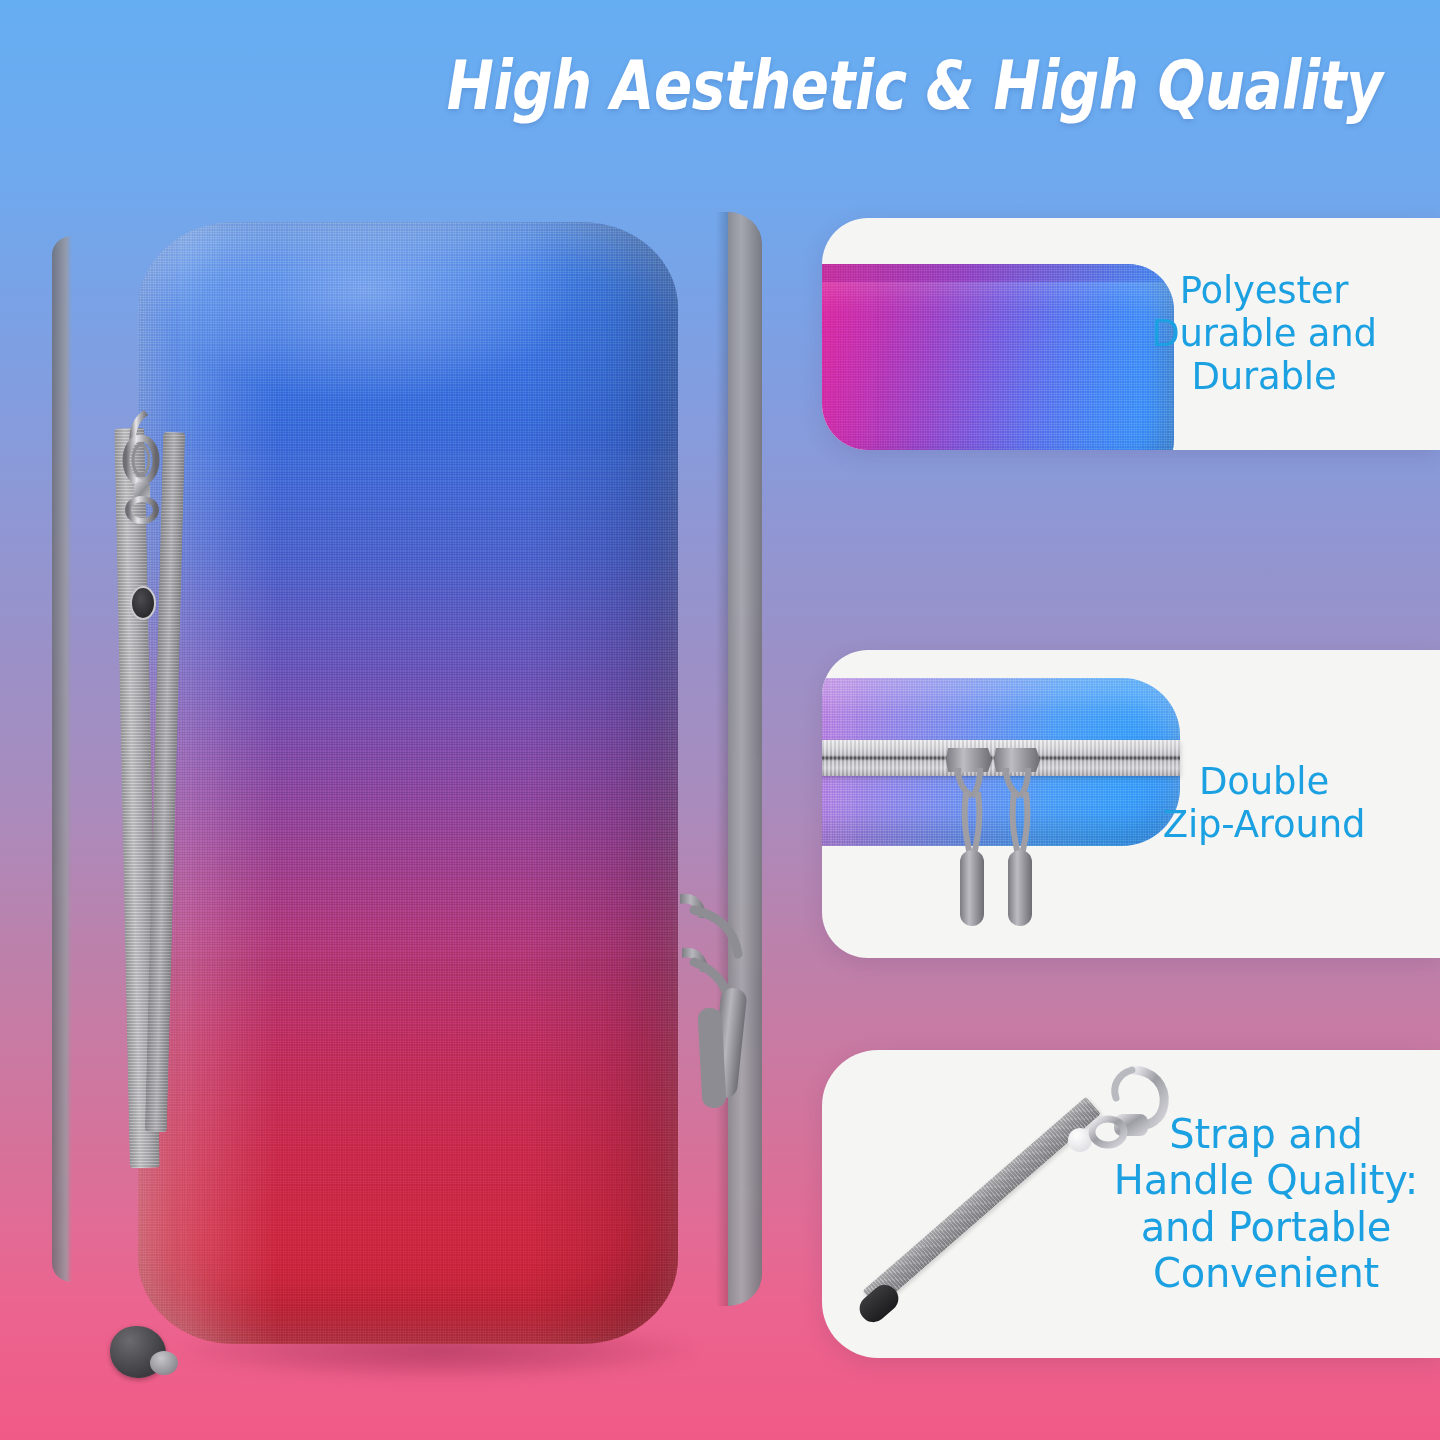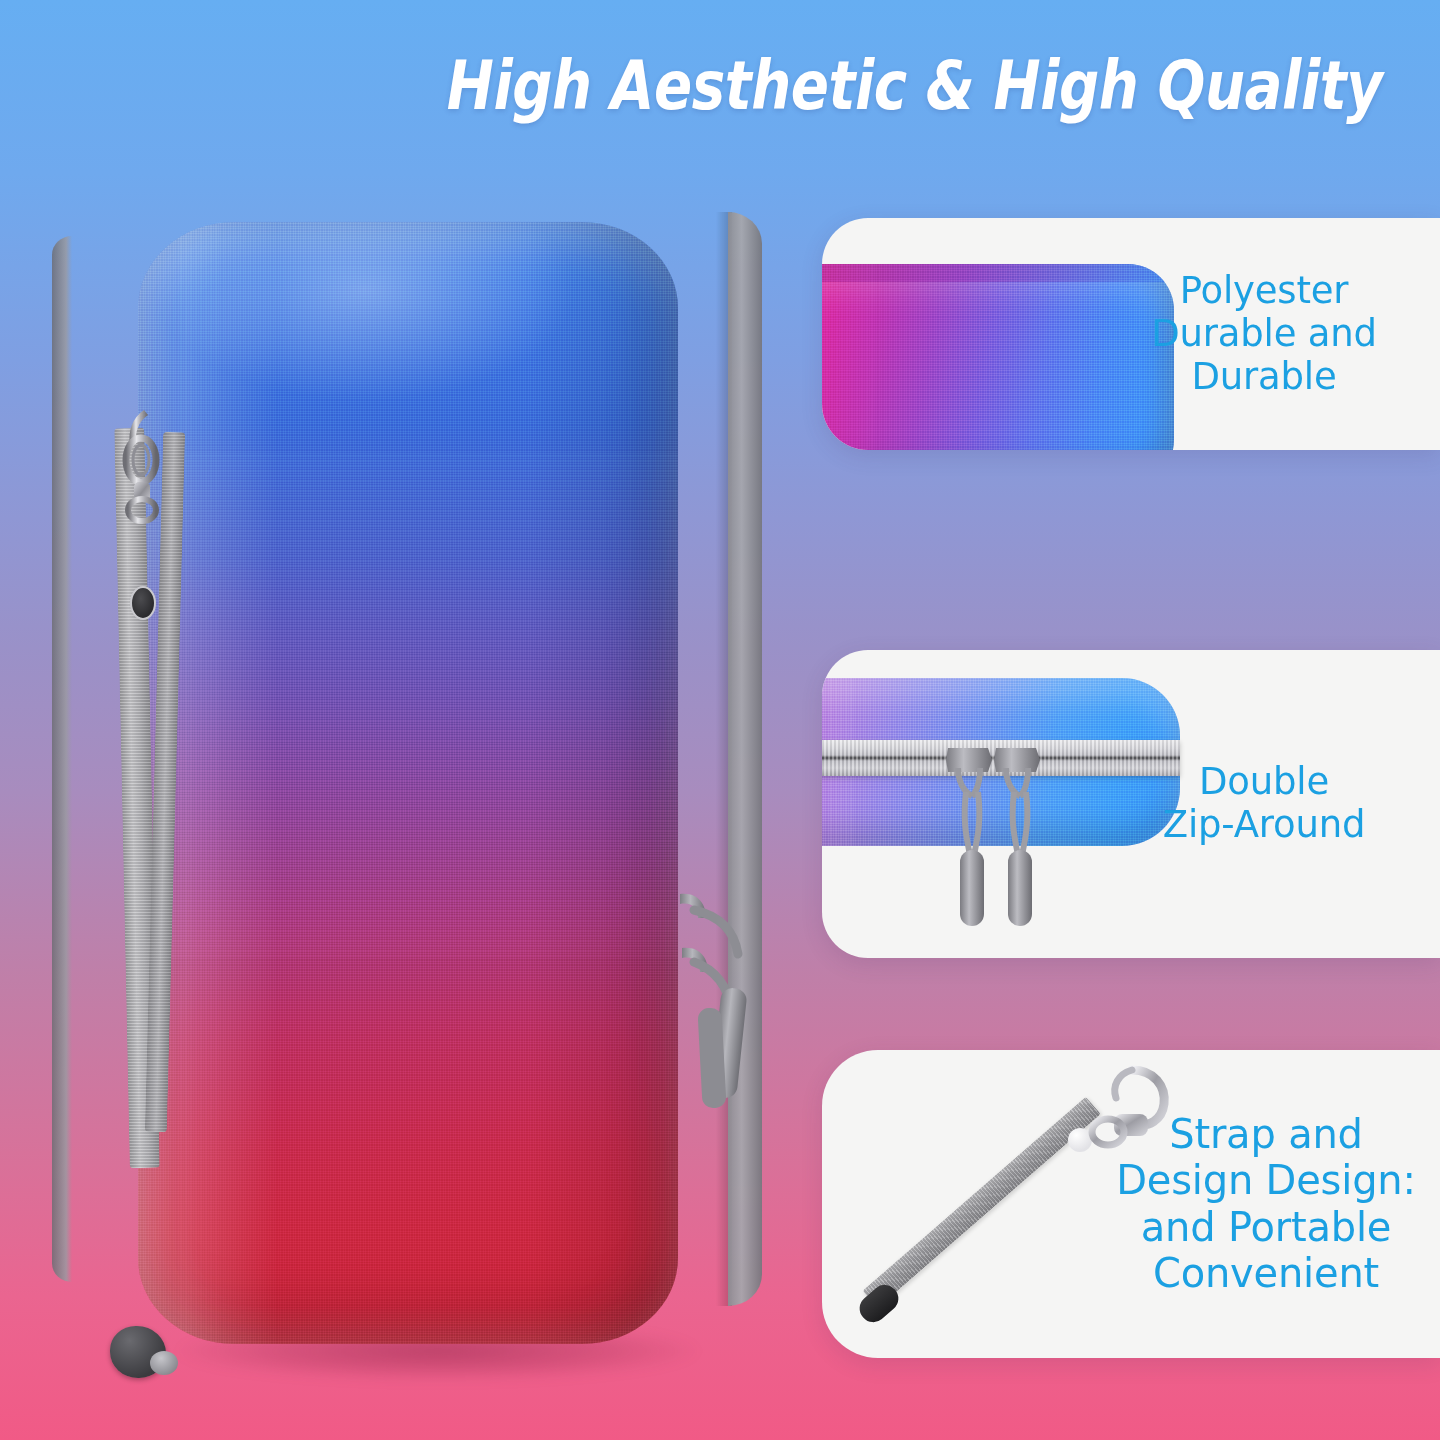--- a/index.html
+++ b/index.html
@@ -433,17 +433,17 @@
       <path d="M58 8 C44 12 38 24 42 36" stroke="#b9b9c0" stroke-width="7" fill="none" stroke-linecap="round"></path>
 
       <rect x="40" y="52" width="34" height="22" rx="8" fill="url(#cm)"></rect>
 
       <ellipse cx="34" cy="70" rx="16" ry="13" fill="none" stroke="url(#cm)" stroke-width="7"></ellipse>
     </svg>
   </div>
 
   <div class="card-text">
     <div>Strap and</div>
-    <div>Design Design:</div>
+    <div>Handle Quality:</div>
     <div>and Portable</div>
     <div>Convenient</div>
   </div>
 </div>
 
 </body></html>

